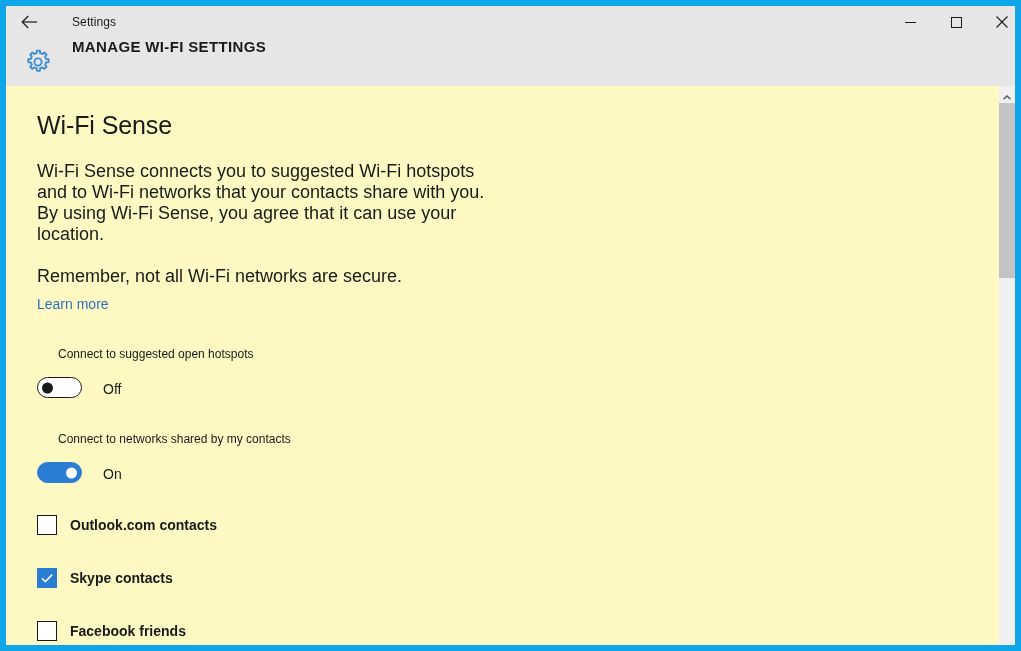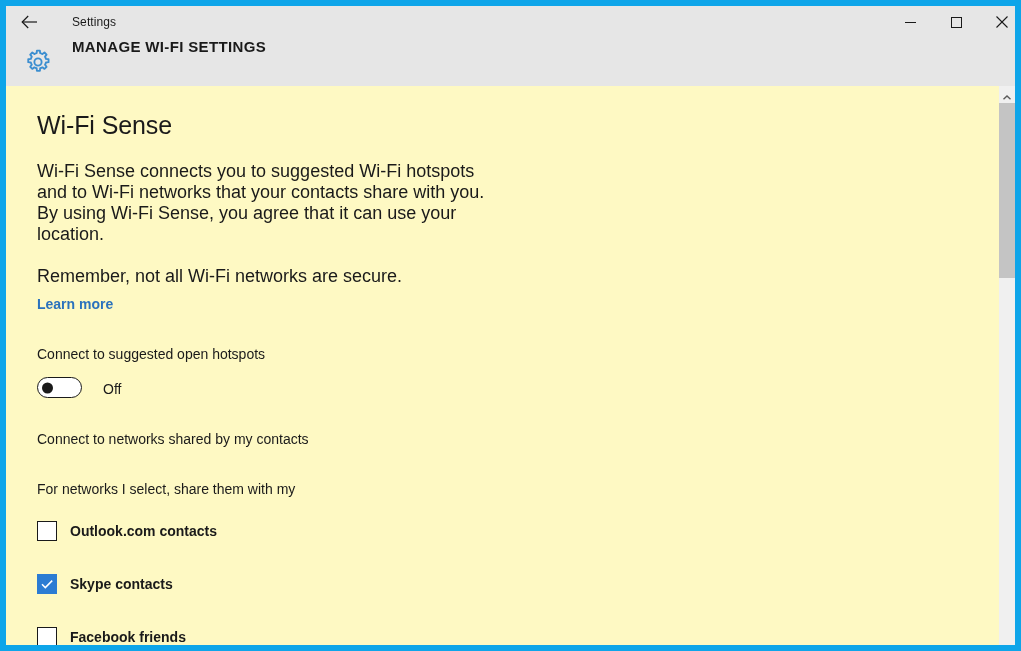--- a/index.html
+++ b/index.html
@@ -125,27 +125,27 @@
   #intro-paragraph { margin-top: 21px; }
   #remember-text   { margin-top: 21px; }
 
   a#learn-more-link {
     display: inline-block;
     margin-top: 8px;
     font-size: 14px;
     color: #2a72bd;
     text-decoration: none;
     line-height: 18px;
-    font-weight: bold;
   }
 
   .setting-label {
-    font-size: 14px;
+    font-size: 12px;
     color: #1a1a1a;
     line-height: 18px;
+    margin-left: 21px;
   }
 
   #hotspots-setting { margin-top: 32px; }
   #shared-setting   { margin-top: 32px; }
   #share-group      { margin-top: 32px; }
 
   
   .toggle-row {
     display: flex;
     align-items: flex-end;
@@ -328,25 +328,30 @@
           <div class="switch off">
             <div class="knob"></div>
           </div>
           <div class="toggle-state">Off</div>
         </div>
       </div>
 
       
       <div id="shared-setting">
         <div class="setting-label">Connect to networks shared by my contacts</div>
+        <div class="toggle-row">
+          <div class="switch on">
+            <div class="knob"></div>
+          </div>
+          <div class="toggle-state">On</div>
+        </div>
       </div>
 
       
       <div id="share-group">
-        <div class="setting-label">For networks I select, share them with my</div>
 
         <div class="checkbox-row">
           <div class="checkbox unchecked"></div>
           <div class="checkbox-label">Outlook.com contacts</div>
         </div>
 
         <div class="checkbox-row" style="margin-top:33px;">
           <div class="checkbox checked">
             <svg width="16" height="16" viewBox="0 0 16 16">
               <path d="M3 8.3 L6.3 11.6 L13.2 4.6" fill="none" stroke="#ffffff" stroke-width="1.5"></path>

